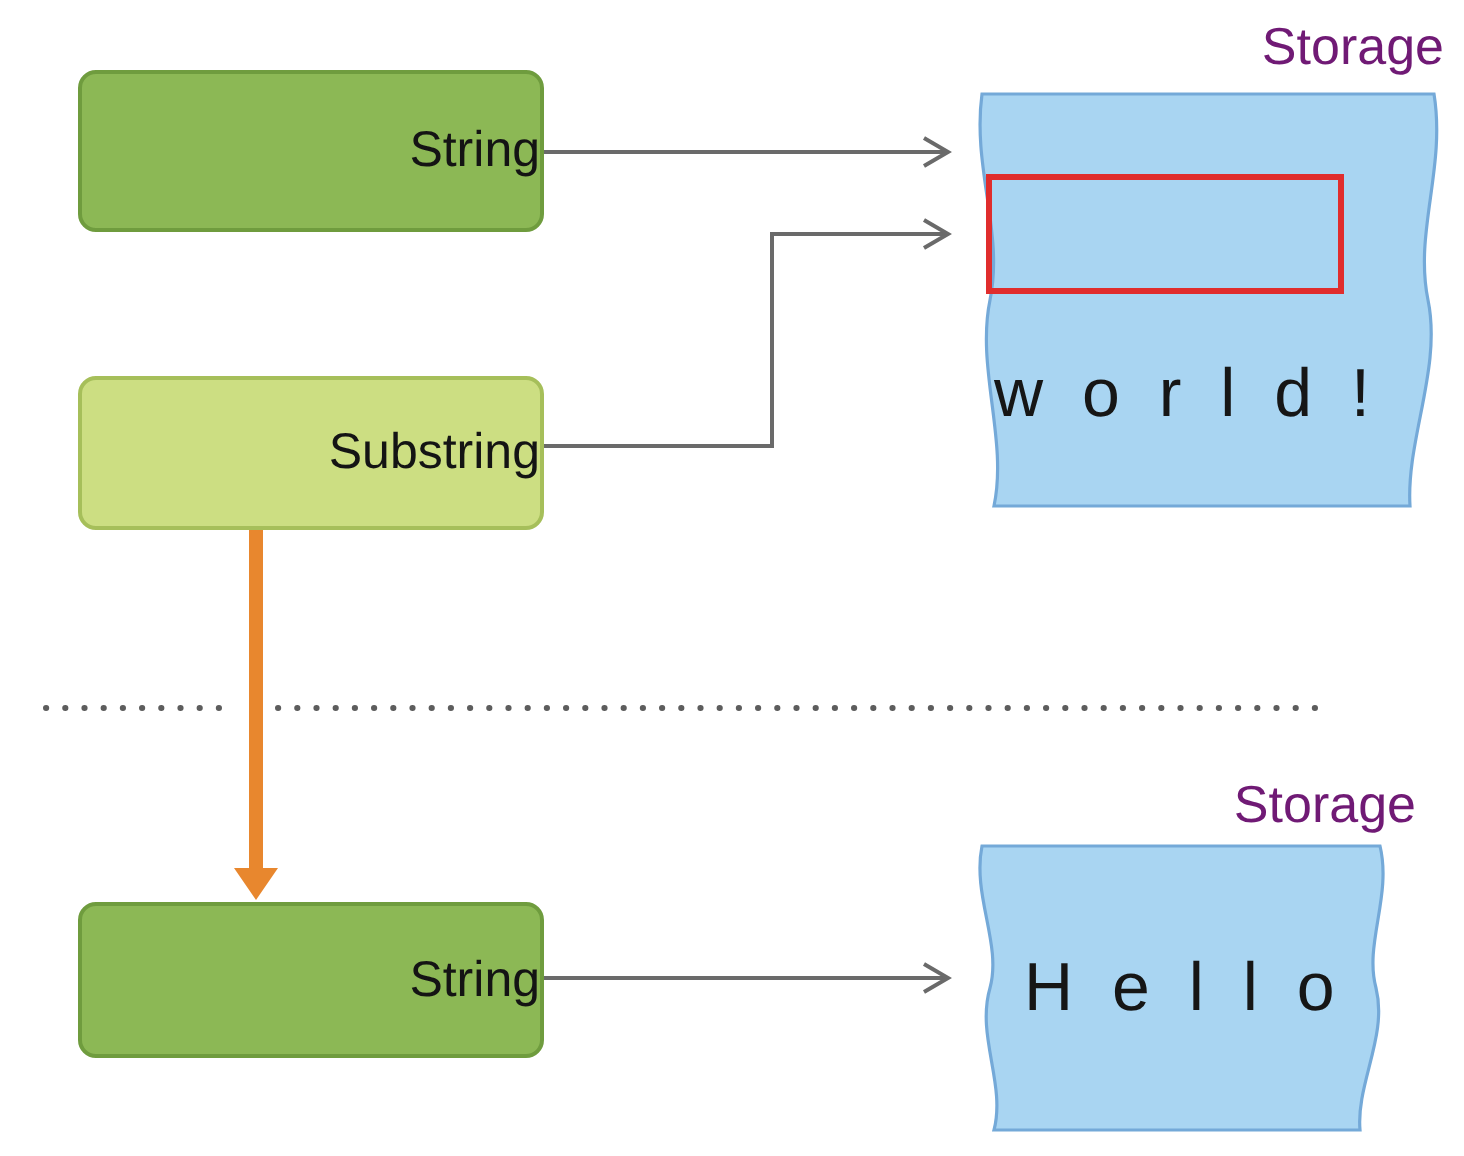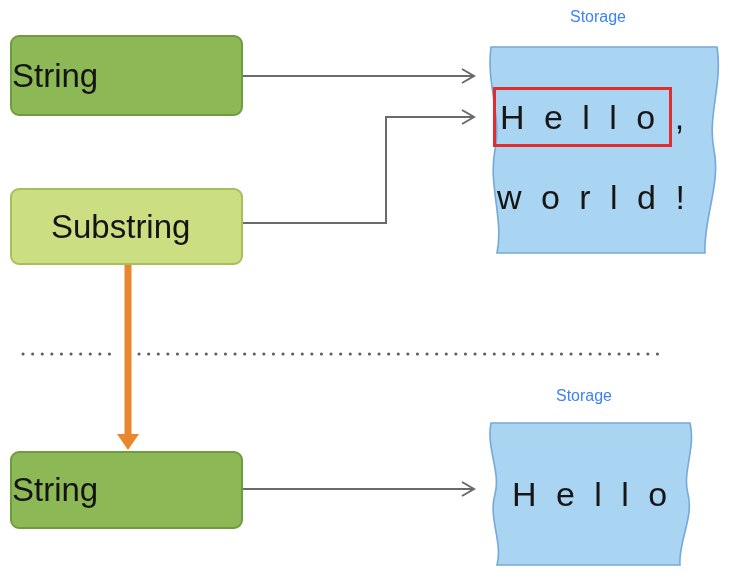--- a/index.html
+++ b/index.html
@@ -17,23 +17,24 @@
   }
 
   
   .type-box {
     position: absolute;
     box-sizing: border-box;
     width: 233px;
     border-radius: 9px;
     display: flex;
     align-items: center;
-    justify-content: flex-start;
-    font-size: 33px;
+    justify-content: flex-end;
+    font-size: 25px;
     color: #141414;
+    margin-left: 29px;
   }
   .string-box {
     background: #8CB855;
     border: 2px solid #6F9C3E;
   }
   .substring-box {
     background: #CCDE82;
     border: 2px solid #A6BF5A;
   }
   #string-top    { left: 10px;  top: 35px;  height: 81px; }
@@ -69,23 +70,23 @@
   .storage-path {
     stroke: #74A9D8;
     stroke-width: 1.6;
   }
   #storage-top-shape    { left: 474px; top: 44px;  }
   #storage-bottom-shape { left: 471px; top: 420px; }
 
   .storage-title {
     position: absolute;
     width: 248px;
-    text-align: center;
-    font-size: 16px;
-    color: #3b82f6;
+    text-align: right;
+    font-size: 26px;
+    color: #701a75;
   }
   #storage-title-top    { left: 474px; top: 8px;   }
   #storage-title-bottom { left: 460px; top: 387px; }
 
   .storage-letters {
     position: absolute;
     height: 60px;
     display: flex;
     align-items: center;
     font-size: 34px;
@@ -152,21 +153,20 @@
 
   <svg id="storage-top-shape" class="storage-shape" width="248" height="212" viewBox="0 0 248 212">
     <path class="storage-path" fill="#A9D5F2" d="M17,3 L243,3
              C249,40 233,72 240,106
              C247,140 229,176 231,209
              L23,209
              C30,176 14,140 21,106
              C28,72 12,40 17,3 Z"></path>
   </svg>
 
-  <div id="storage-line1" class="storage-letters">H e l l o ,</div>
   <div id="storage-line2" class="storage-letters">w o r l d !</div>
 
   <div class="highlight-box"></div>
 
   <div id="storage-title-bottom" class="storage-title">Storage</div>
 
   <svg id="storage-bottom-shape" class="storage-shape" width="226" height="148" viewBox="0 0 226 148">
     <path class="storage-path" fill="#A9D5F2" d="M20,3 L219,3
              C225,28 211,52 217,74
              C223,98 207,122 209,145

